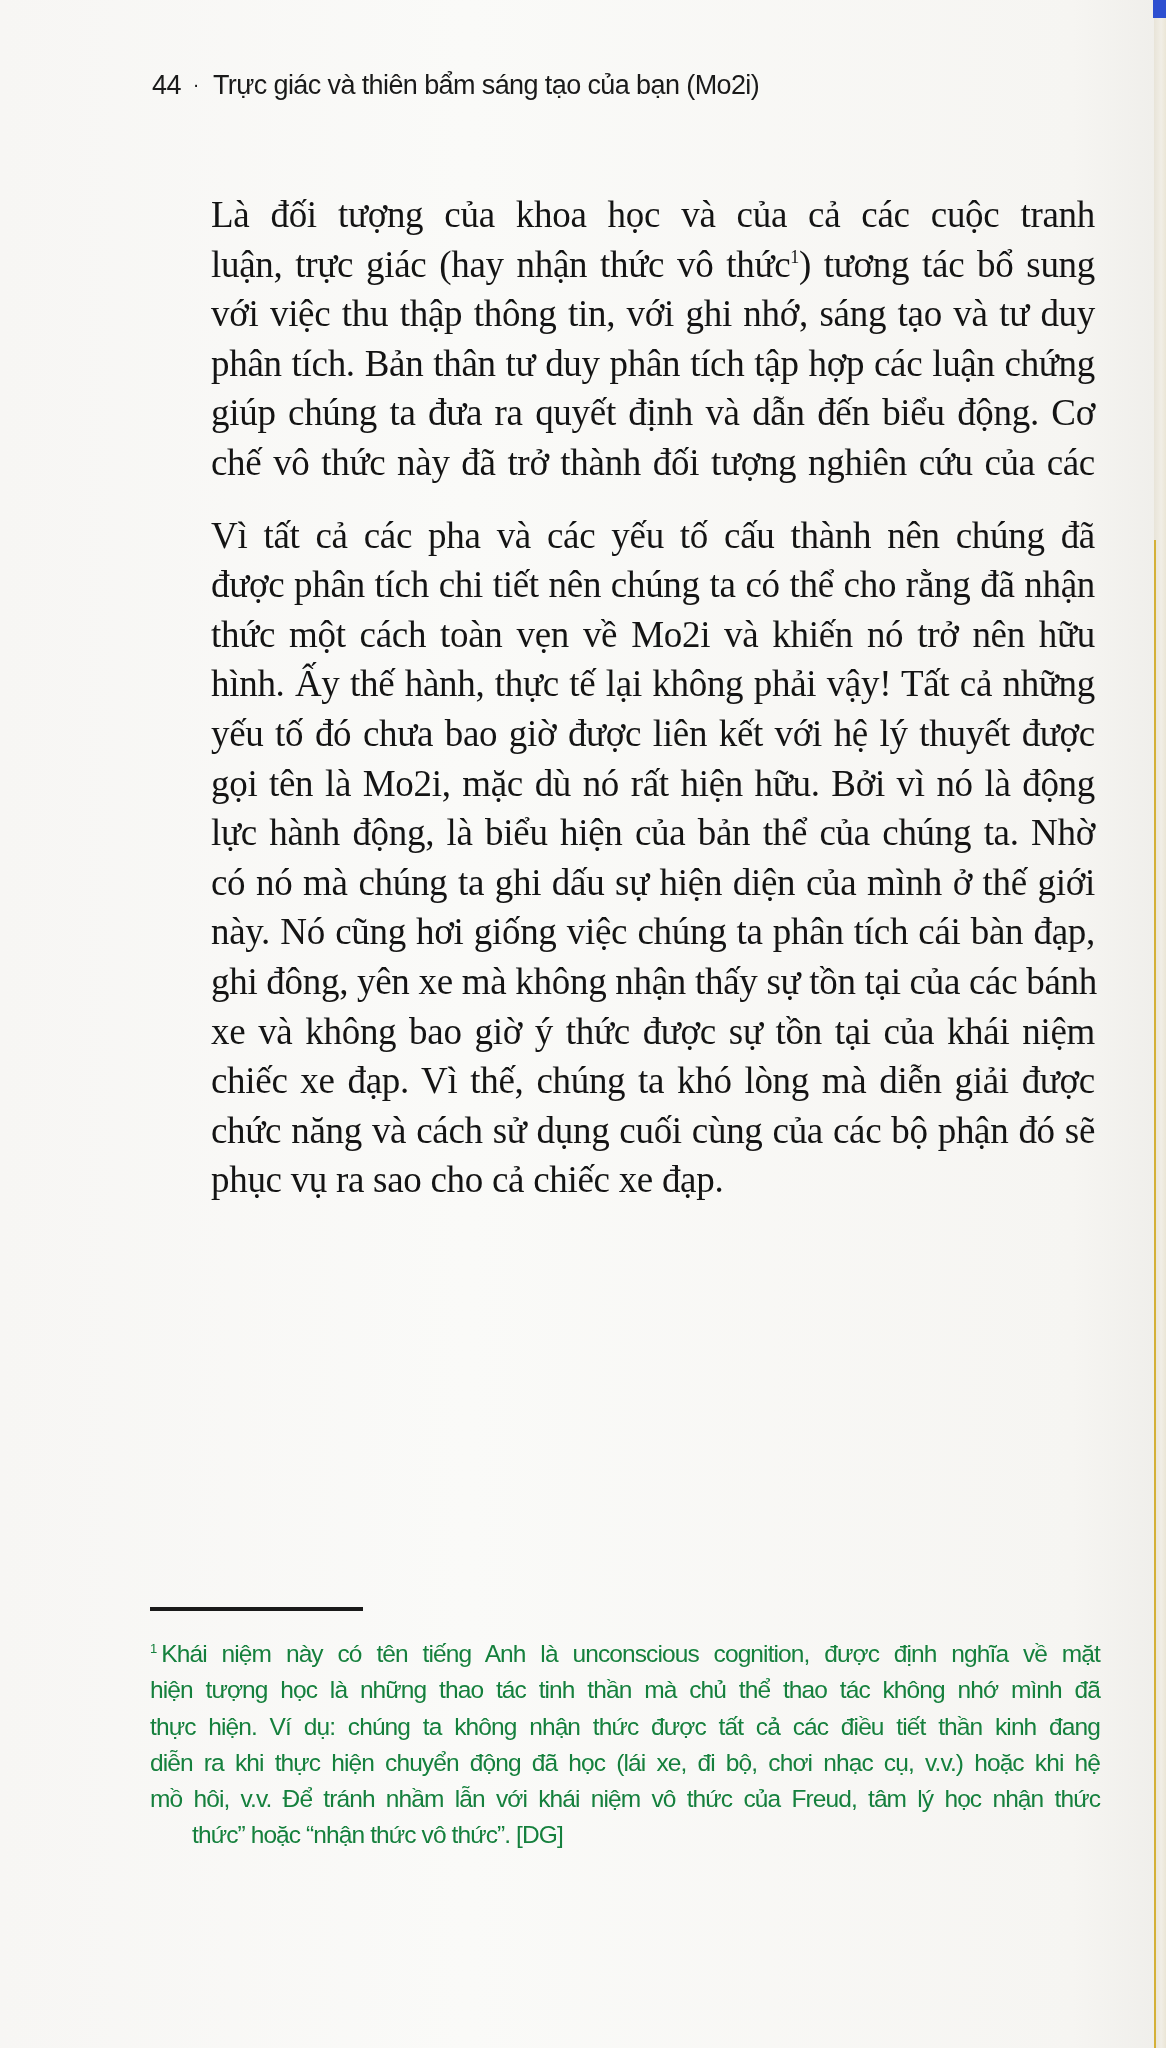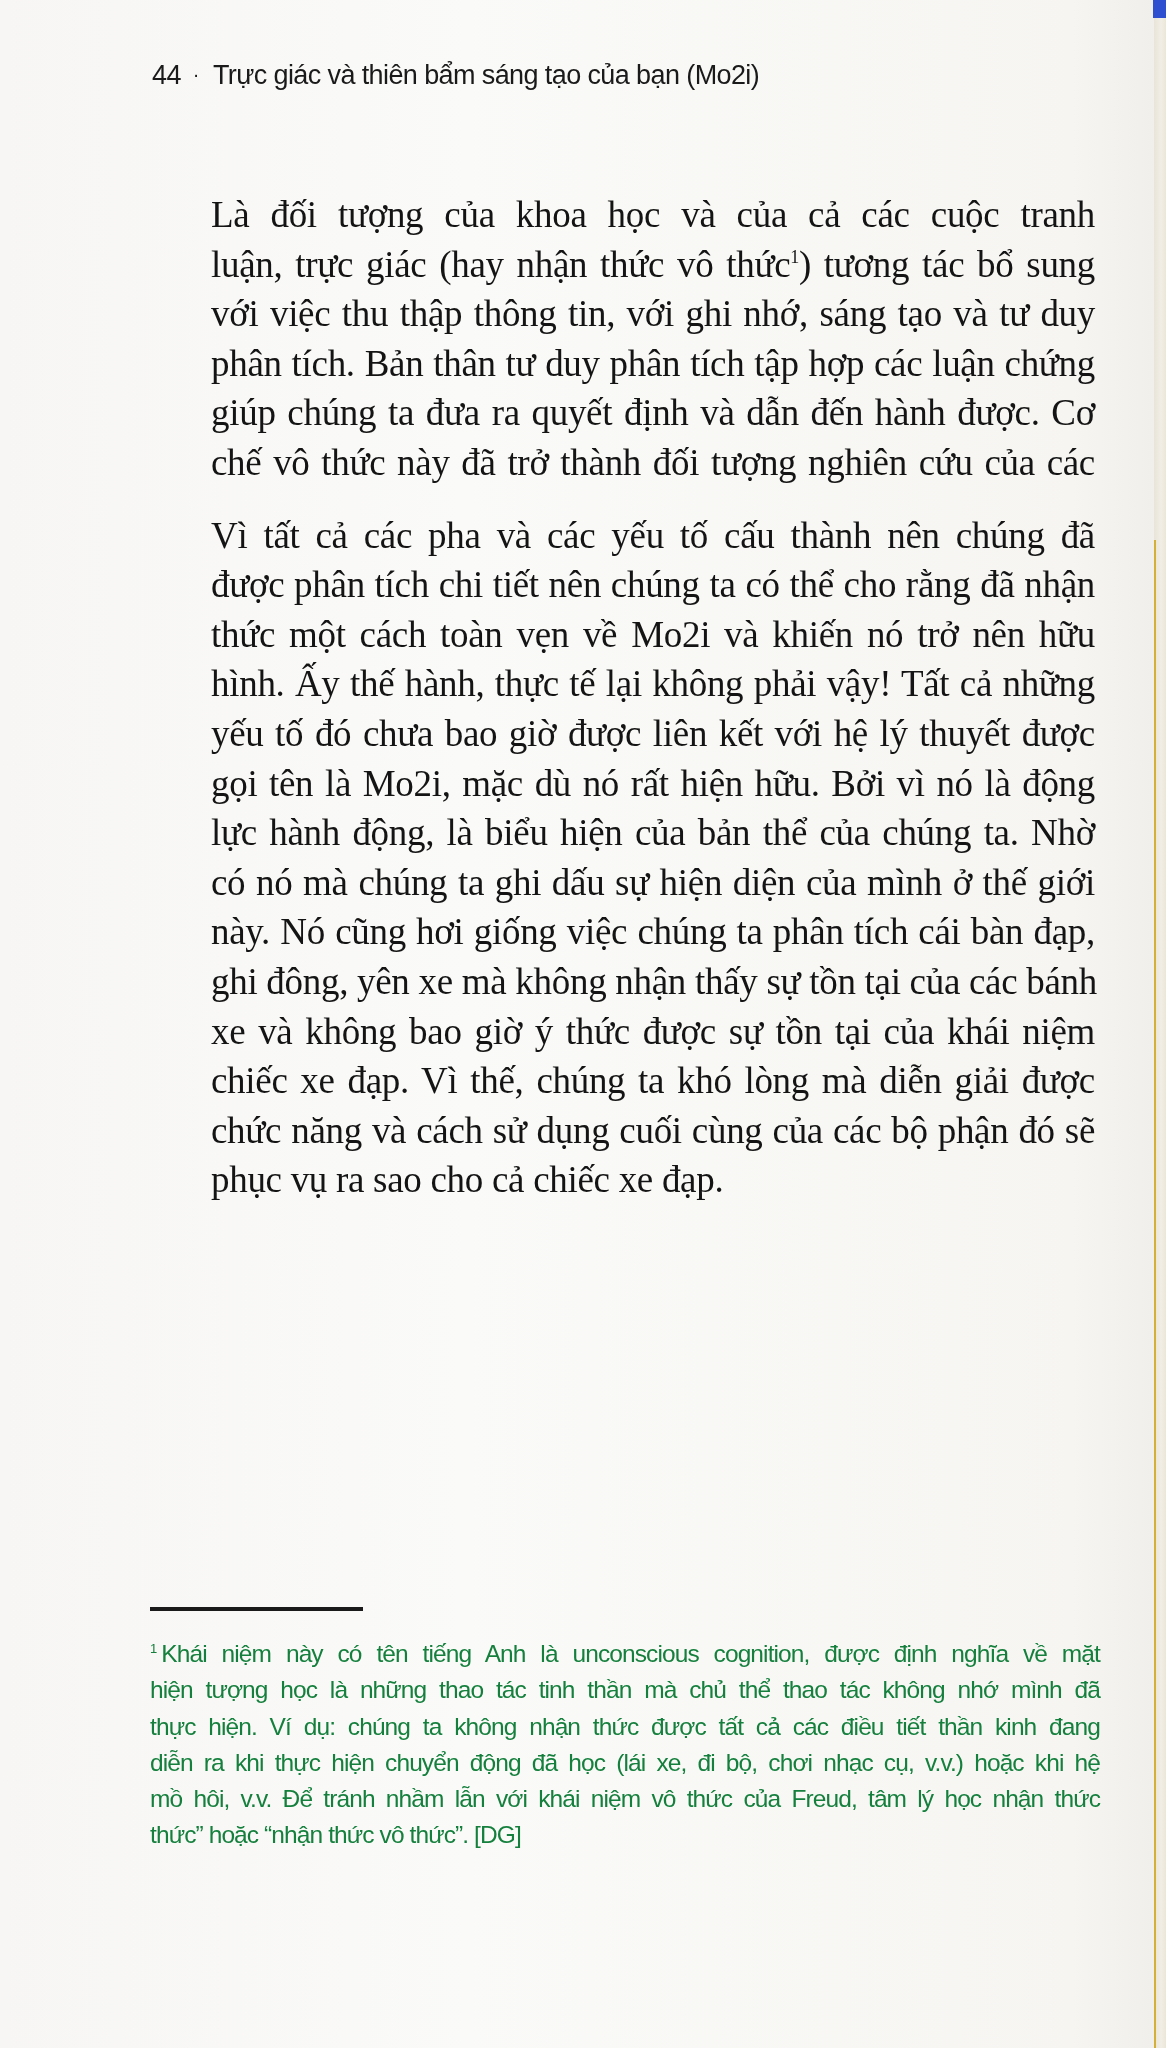--- a/index.html
+++ b/index.html
@@ -21,21 +21,21 @@
   }
   .edge-line {
     position: absolute; left: 1154px; top: 540px; width: 2px; height: 1508px;
     background: #d4b038;
   }
   .edge-blue {
     position: absolute; left: 1153px; top: 0; width: 13px; height: 18px;
     background: #2d4fd0;
   }
   .running-head {
-    position: absolute; left: 152px; top: 60px;
+    position: absolute; left: 152px; top: 70px;
     font-family: "Liberation Sans", "DejaVu Sans", sans-serif;
     font-size: 27px; letter-spacing: -0.6px;
     white-space: nowrap; color: #1a1a1a;
   }
   .running-head .page-num { margin-right: 12px; }
   .running-head .dot { margin-right: 14px; font-size: 20px; vertical-align: 3px; }
   .body-text {
     position: absolute; left: 175px; top: 190px; width: 920px;
     font-size: 37px; line-height: 49.6px;
     letter-spacing: -0.3px;
@@ -51,42 +51,42 @@
     position: absolute; left: 150px; top: 1607px; width: 213px; height: 4px;
     background: #1a1a1a;
   }
   .footnote {
     position: absolute; left: 150px; top: 1636px; width: 950px;
     font-family: "Liberation Sans", "DejaVu Sans", sans-serif;
     font-size: 24.5px; line-height: 36.3px; letter-spacing: -0.9px;
     color: #15803d;
   }
   .footnote .line { display: block; white-space: nowrap; text-align-last: justify; }
-  .footnote .line.last { text-align-last: left; }
+  .footnote .line.last { text-align-last: left; margin-left: 42px; }
   .footnote sup { font-size: 13px; vertical-align: 9px; line-height: 0; margin-right: 5px; }
 </style>
 </head>
 <body>
 
 <div class="page"></div>
 <div class="edge-strip"></div>
 <div class="edge-line"></div>
 <div class="edge-blue"></div>
 
 <div class="running-head">
   <span class="page-num">44</span><span class="dot">·</span><span>Trực giác và thiên bẩm sáng tạo của bạn (Mo2i)</span>
 </div>
 
 <div class="body-text">
   <p class="para">
     <span class="line">Là đối tượng của khoa học và của cả các cuộc tranh</span>
     <span class="line"><span>luận, trực giác (hay nhận thức vô thức</span><sup class="fnref">1</sup><span>) tương tác bổ sung</span></span>
     <span class="line">với việc thu thập thông tin, với ghi nhớ, sáng tạo và tư duy</span>
     <span class="line">phân tích. Bản thân tư duy phân tích tập hợp các luận chứng</span>
-    <span class="line">giúp chúng ta đưa ra quyết định và dẫn đến hành được. Cơ</span>
+    <span class="line">giúp chúng ta đưa ra quyết định và dẫn đến biểu động. Cơ</span>
     <span class="line">chế vô thức này đã trở thành đối tượng nghiên cứu của các</span>
   </p>
   <div class="para-gap"></div>
   <p class="para">
     <span class="line">Vì tất cả các pha và các yếu tố cấu thành nên chúng đã</span>
     <span class="line">được phân tích chi tiết nên chúng ta có thể cho rằng đã nhận</span>
     <span class="line">thức một cách toàn vẹn về Mo2i và khiến nó trở nên hữu</span>
     <span class="line">hình. Ấy thế hành, thực tế lại không phải vậy! Tất cả những</span>
     <span class="line">yếu tố đó chưa bao giờ được liên kết với hệ lý thuyết được</span>
     <span class="line">gọi tên là Mo2i, mặc dù nó rất hiện hữu. Bởi vì nó là động</span>

